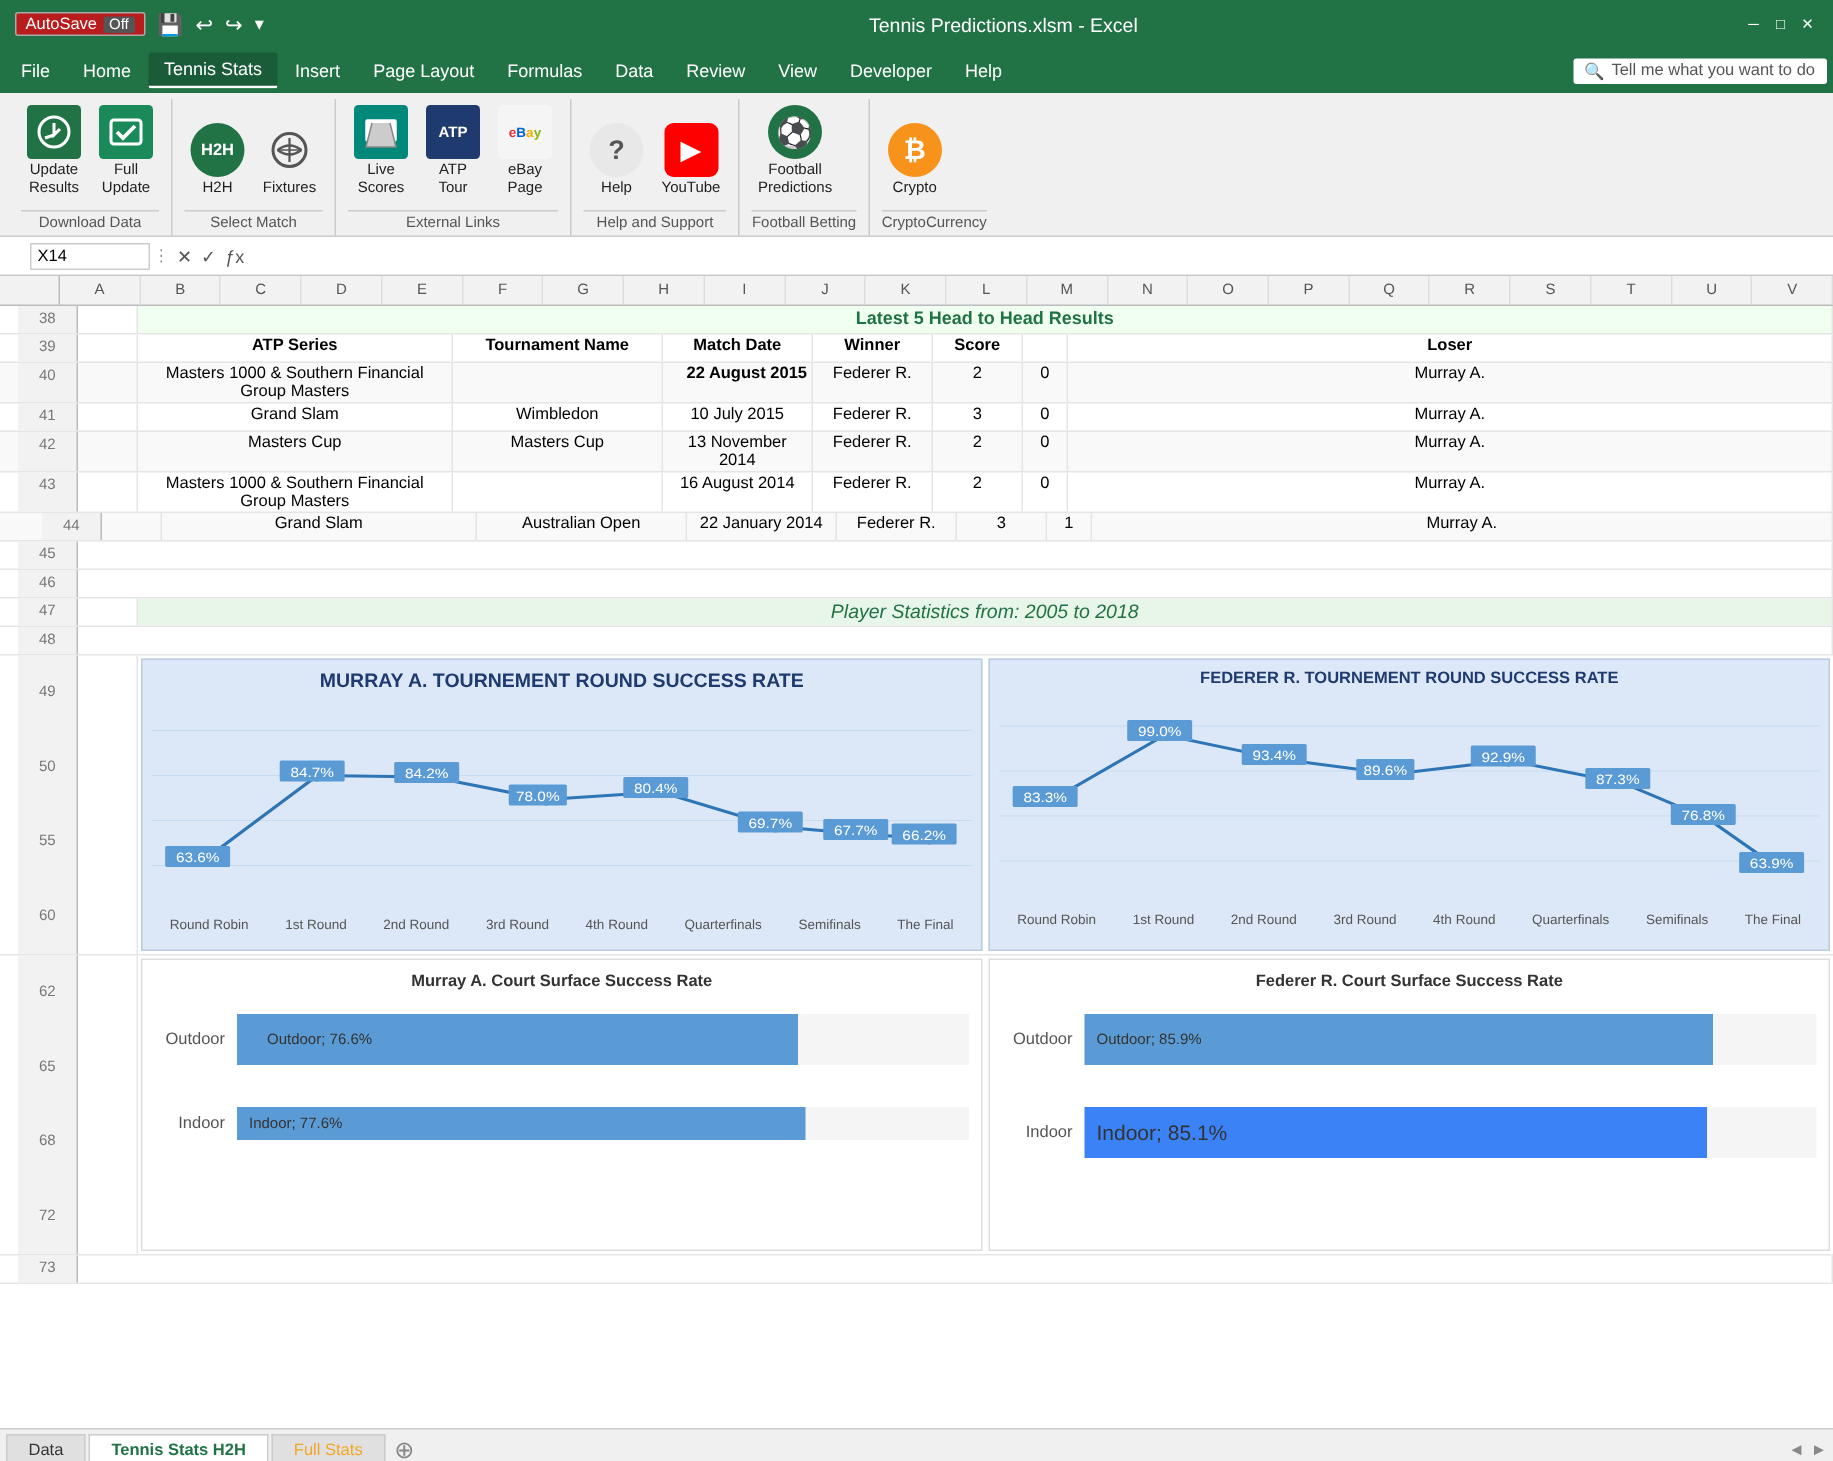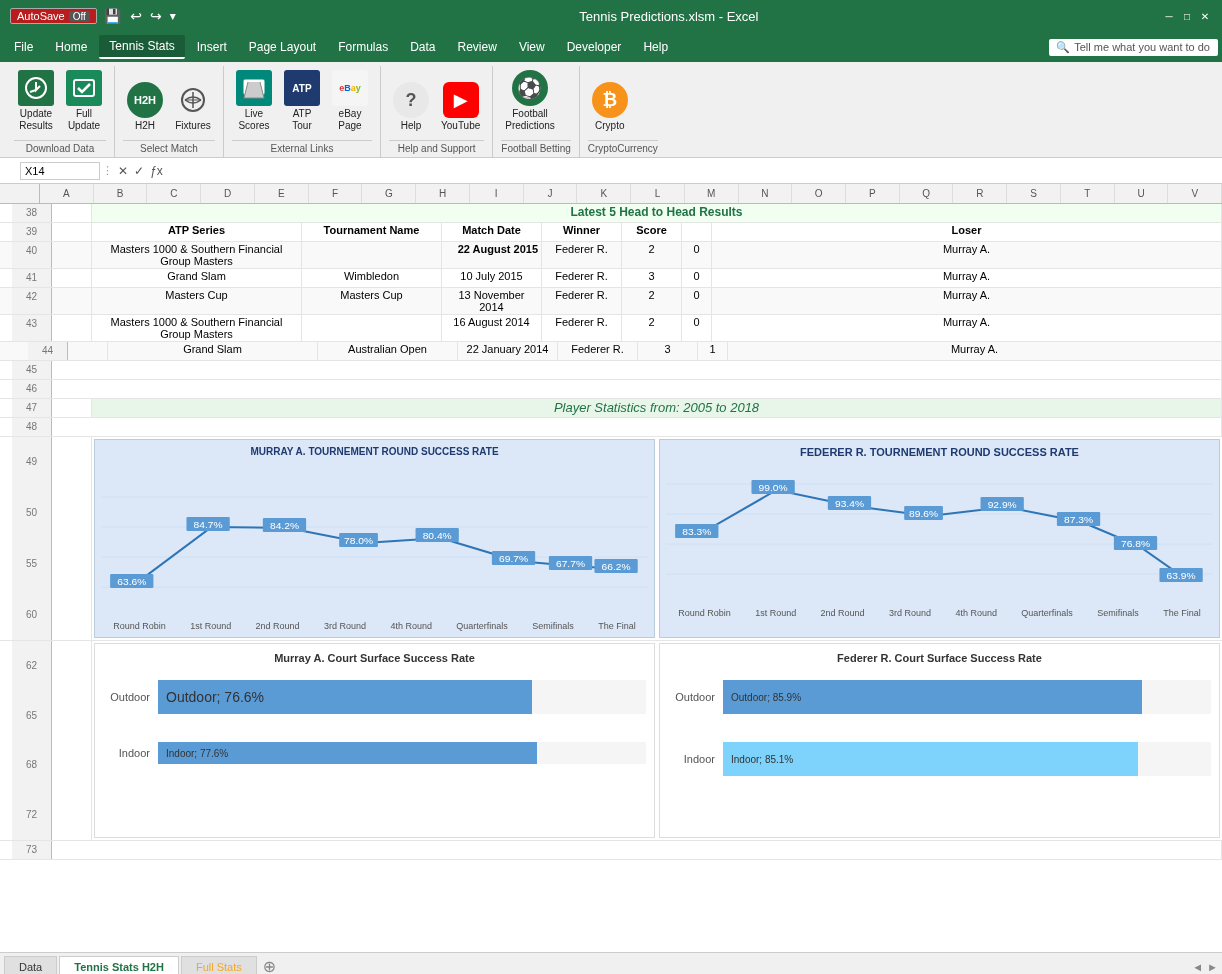--- a/index.html
+++ b/index.html
@@ -545,21 +545,21 @@
     <div class="grid-row" style="min-height:200px; align-items:stretch;">
       <div class="rn" style="display:flex;flex-direction:column;justify-content:space-around;">
         <div>49</div>
         <div>50</div>
         <div>55</div>
         <div>60</div>
       </div>
       <div style="flex:0 0 40px; border-right:1px solid #e5e5e5;"></div>
 
       <div style="flex:1; border:1px solid #bcd; background:#dce8f8; padding:6px; margin:2px;">
-        <div style="text-align:center; font-weight:bold; font-size:10px; color:#1e3a6e; margin-bottom:20px;">MURRAY A. TOURNEMENT ROUND SUCCESS RATE</div>
+        <div style="text-align:center; font-weight:bold; font-size:13px; color:#1e3a6e; margin-bottom:6px;">MURRAY A. TOURNEMENT ROUND SUCCESS RATE</div>
         <div style="position:relative; height:140px;">
           <svg width="100%" height="140" viewBox="0 0 480 140" preserveAspectRatio="none">
 
             <line x1="0" y1="20" x2="480" y2="20" stroke="#c0d8f0" stroke-width="0.5"></line>
             <line x1="0" y1="50" x2="480" y2="50" stroke="#c0d8f0" stroke-width="0.5"></line>
             <line x1="0" y1="80" x2="480" y2="80" stroke="#c0d8f0" stroke-width="0.5"></line>
             <line x1="0" y1="110" x2="480" y2="110" stroke="#c0d8f0" stroke-width="0.5"></line>
 
             <polyline points="30,107 97,50 164,51 231,66 298,61 365,84 415,89 455,92" fill="none" stroke="#2e75b6" stroke-width="2"></polyline>
 
@@ -660,21 +660,21 @@
       </div>
       <div style="flex:0 0 40px; border-right:1px solid #e5e5e5;"></div>
 
       <div style="flex:1; border:1px solid #ddd; background:#fff; padding:8px; margin:2px;">
         <div style="text-align:center; font-size:11px; font-weight:bold; color:#333; margin-bottom:8px;">Murray A. Court Surface Success Rate</div>
         <div style="padding:8px 0;">
 
           <div style="display:flex; align-items:center; margin-bottom:28px;">
             <div style="width:55px; text-align:right; padding-right:8px; font-size:11px; color:#555;">Outdoor</div>
             <div style="flex:1; height:34px; background:#f5f5f5; position:relative;">
-              <div style="width:76.6%; height:100%; background:#5b9bd5; display:flex; align-items:center; padding-left:8px; font-size:14px; color:#333;">
+              <div style="width:76.6%; height:100%; background:#5b9bd5; display:flex; align-items:center; padding-left:20px; font-size:10px; color:#333;">
                 <span>Outdoor; 76.6%</span>
               </div>
             </div>
           </div>
 
           <div style="display:flex; align-items:center;">
             <div style="width:55px; text-align:right; padding-right:8px; font-size:11px; color:#555;">Indoor</div>
             <div style="flex:1; height:22px; background:#f5f5f5; position:relative;">
               <div style="width:77.6%; height:100%; background:#5b9bd5; display:flex; align-items:center; padding-left:8px; font-size:10px; color:#333;">
                 <span>Indoor; 77.6%</span>
@@ -693,21 +693,21 @@
             <div style="flex:1; height:34px; background:#f5f5f5; position:relative;">
               <div style="width:85.9%; height:100%; background:#5b9bd5; display:flex; align-items:center; padding-left:8px; font-size:10px; color:#333;">
                 <span>Outdoor; 85.9%</span>
               </div>
             </div>
           </div>
 
           <div style="display:flex; align-items:center;">
             <div style="width:55px; text-align:right; padding-right:8px; font-size:11px; color:#555;">Indoor</div>
             <div style="flex:1; height:34px; background:#f5f5f5; position:relative;">
-              <div style="width:85.1%; height:100%; background:#7dd3fc; display:flex; align-items:center; padding-left:8px; font-size:10px; color:#333;text-align:center;">
+              <div style="width:85.1%; height:100%; background:#3b82f6; display:flex; align-items:center; padding-left:8px; font-size:14px; color:#333;text-align:center;">
                 <span>Indoor; 85.1%</span>
               </div>
             </div>
           </div>
         </div>
       </div>
     </div>
 
     <div class="grid-row">
       <div class="rn">73</div>

